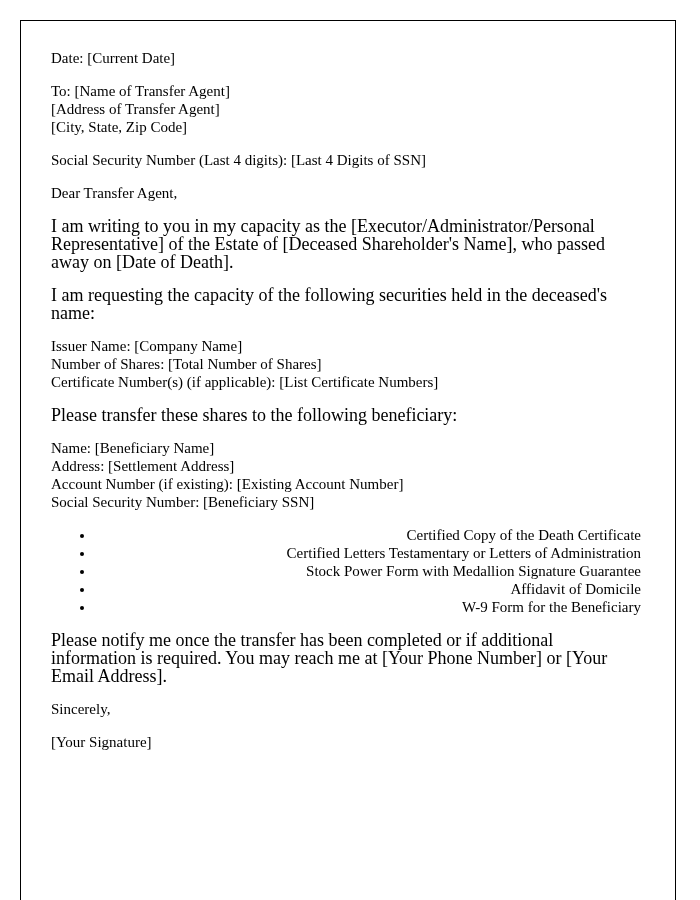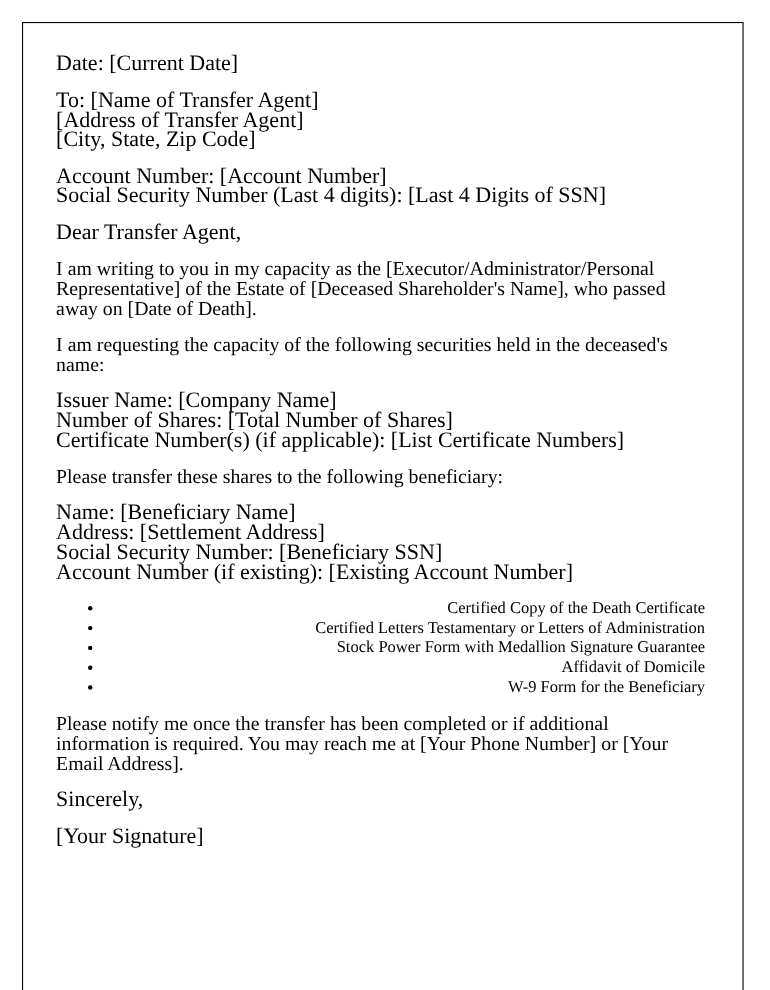--- a/index.html
+++ b/index.html
@@ -23,21 +23,21 @@
     height: 1100px; 
     border: 1px solid #000000;
     box-sizing: border-box;
     background: #ffffff;
     padding: 28px 34px 40px 30px;
   }
   .block {
     margin: 0 0 15px 0;
   }
   .line {
-    font-size: 20px;
+    font-size: 15px;
     line-height: 18px;
     white-space: pre-wrap;
   }
   p.para {
     margin: 0 0 15px 0;
     font-size: 18px;
     line-height: 18px;
   }
   ul.enclosure-list {
     margin: 0 0 15px 0;
@@ -59,21 +59,20 @@
     <div class="line">Date: [Current Date]</div>
   </div>
 
   <div class="block">
     <div class="line">To: [Name of Transfer Agent]</div>
     <div class="line">[Address of Transfer Agent]</div>
     <div class="line">[City, State, Zip Code]</div>
   </div>
 
   <div class="block">
-    <div class="line">Account Number: [Account Number]</div>
     <div class="line">Social Security Number (Last 4 digits): [Last 4 Digits of SSN]</div>
   </div>
 
   <div class="block">
     <div class="line">Dear Transfer Agent,</div>
   </div>
 
   <p class="para">I am writing to you in my capacity as the [Executor/Administrator/Personal Representative] of the Estate of [Deceased Shareholder's Name], who passed away on [Date of Death].</p>
 
   <p class="para">I am requesting the capacity of the following securities held in the deceased's name:</p>
@@ -82,22 +81,22 @@
     <div class="line">Issuer Name: [Company Name]</div>
     <div class="line">Number of Shares: [Total Number of Shares]</div>
     <div class="line">Certificate Number(s) (if applicable): [List Certificate Numbers]</div>
   </div>
 
   <p class="para">Please transfer these shares to the following beneficiary:</p>
 
   <div class="block">
     <div class="line">Name: [Beneficiary Name]</div>
     <div class="line">Address: [Settlement Address]</div>
+    <div class="line">Account Number (if existing): [Existing Account Number]</div>
     <div class="line">Social Security Number: [Beneficiary SSN]</div>
-    <div class="line">Account Number (if existing): [Existing Account Number]</div>
   </div>
 
 
   <ul class="enclosure-list">
     <li>Certified Copy of the Death Certificate</li>
     <li>Certified Letters Testamentary or Letters of Administration</li>
     <li>Stock Power Form with Medallion Signature Guarantee</li>
     <li>Affidavit of Domicile</li>
     <li>W-9 Form for the Beneficiary</li>
   </ul>

